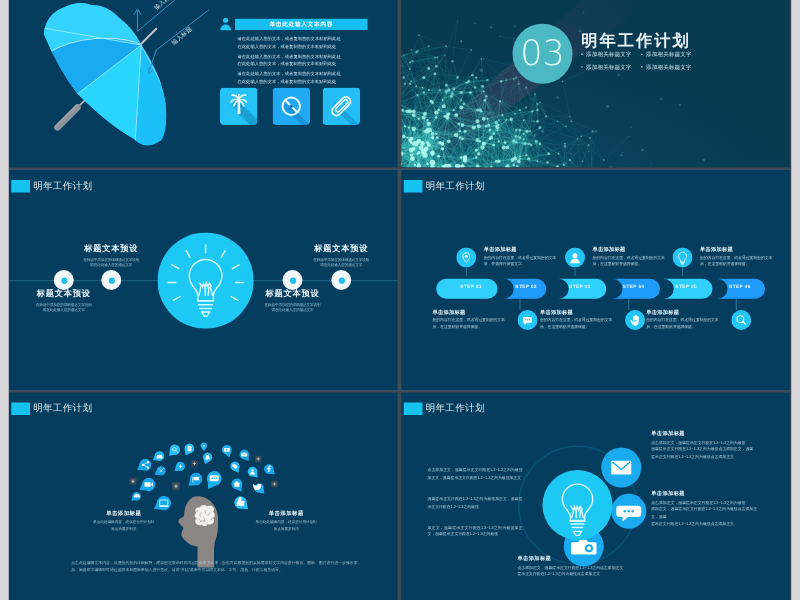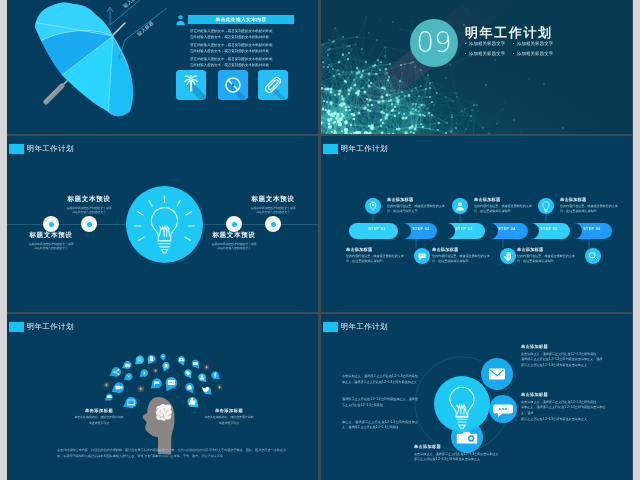--- a/index.html
+++ b/index.html
@@ -714,21 +714,21 @@
         <circle cx="42" cy="145" r="2.2"></circle>
       </g>
       <g fill="#a8f6ec" opacity="1.0">
         <circle cx="24" cy="141" r="2.3"></circle>
         <circle cx="5" cy="137" r="2.3"></circle>
         <circle cx="20" cy="142" r="2.3"></circle>
         <circle cx="29" cy="139" r="2.3"></circle>
       </g>
     </svg>
   <div class="s2circle">
-    <span>09</span>
+    <span>03</span>
   </div>
   <div class="s2title">明年工作计划</div>
   <div class="s2bul">
     <div class="s2b">
         <i class="dot"></i>
         <span>添加相关标题文字</span>
       </div>
     <div class="s2b">
         <i class="dot"></i>
         <span>添加相关标题文字</span>

